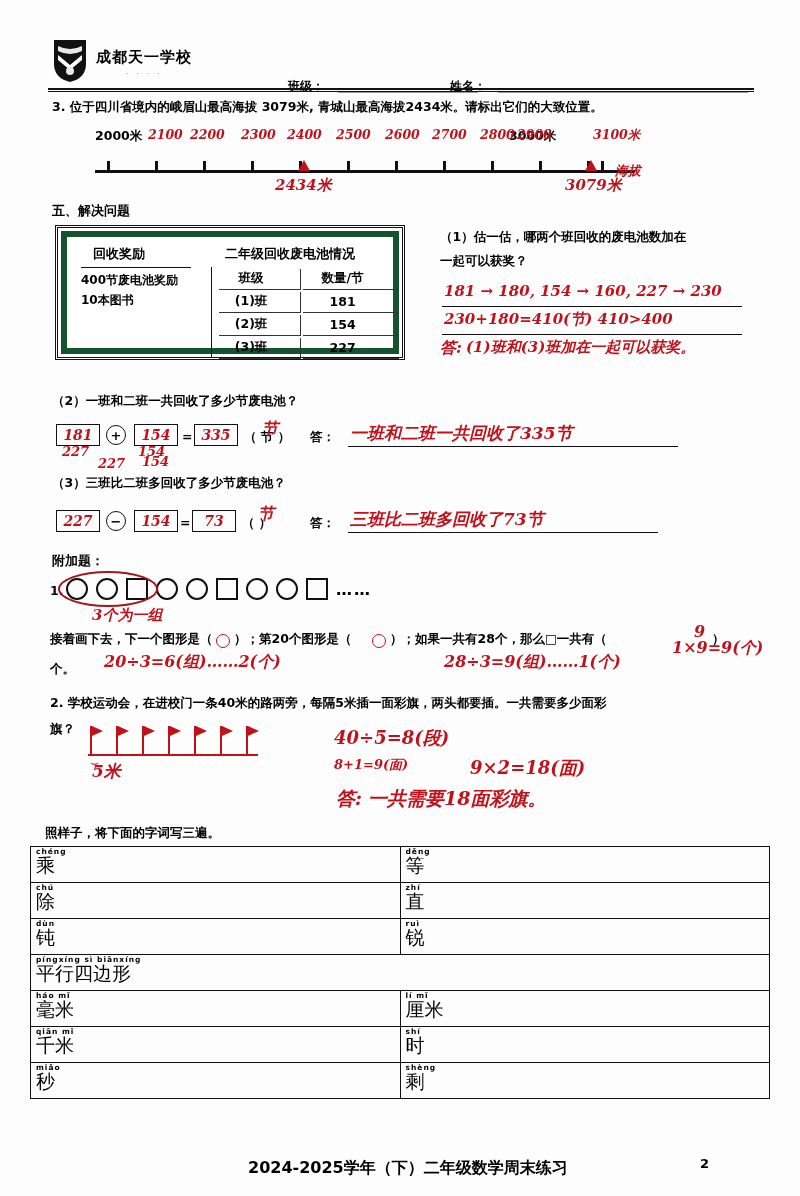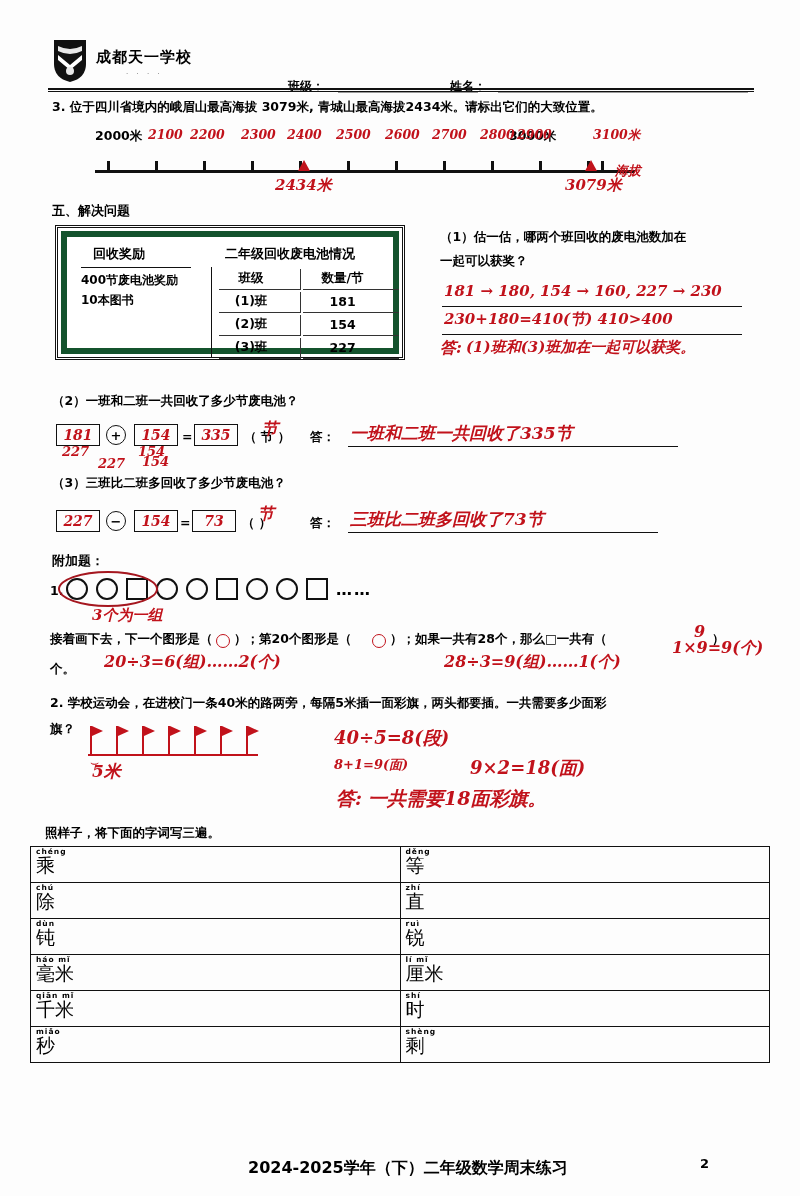--- a/index.html
+++ b/index.html
@@ -364,20 +364,26 @@
       <td>
         <span class="py">dùn</span>
         <span class="hz">钝</span>
       </td>
       <td>
         <span class="py">ruì</span>
         <span class="hz">锐</span>
       </td>
     </tr>
     <tr>
+      <td colspan="2">
+        <span class="py">píngxíng sì biānxíng</span>
+        <span class="hz">平行四边形</span>
+      </td>
+    </tr>
+    <tr>
       <td>
         <span class="py">háo mǐ</span>
         <span class="hz">毫米</span>
       </td>
       <td>
         <span class="py">lí mǐ</span>
         <span class="hz">厘米</span>
       </td>
     </tr>
     <tr>

